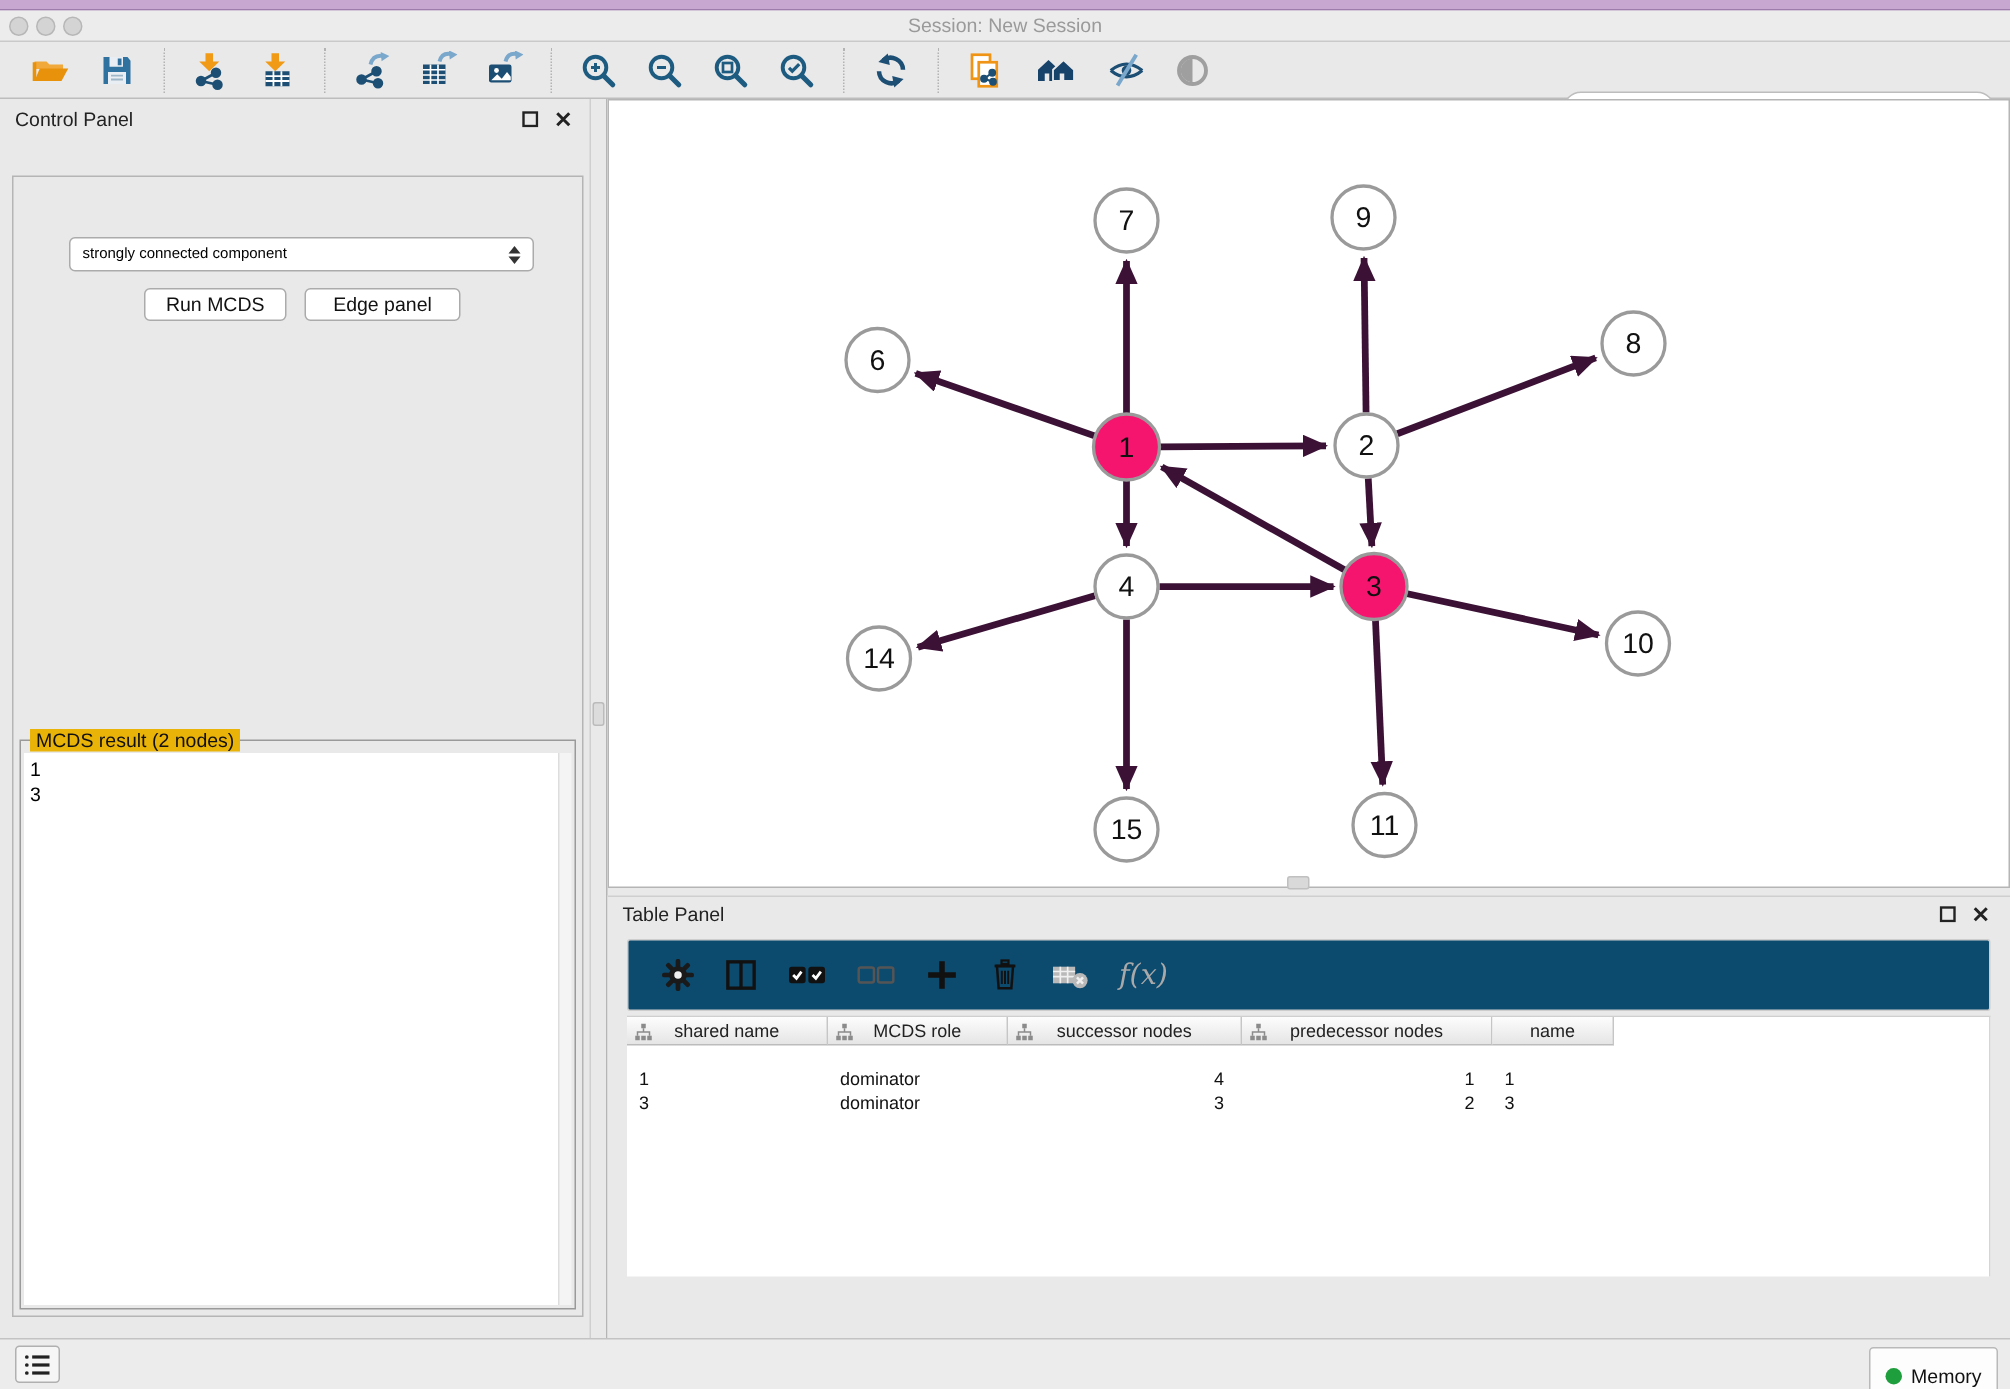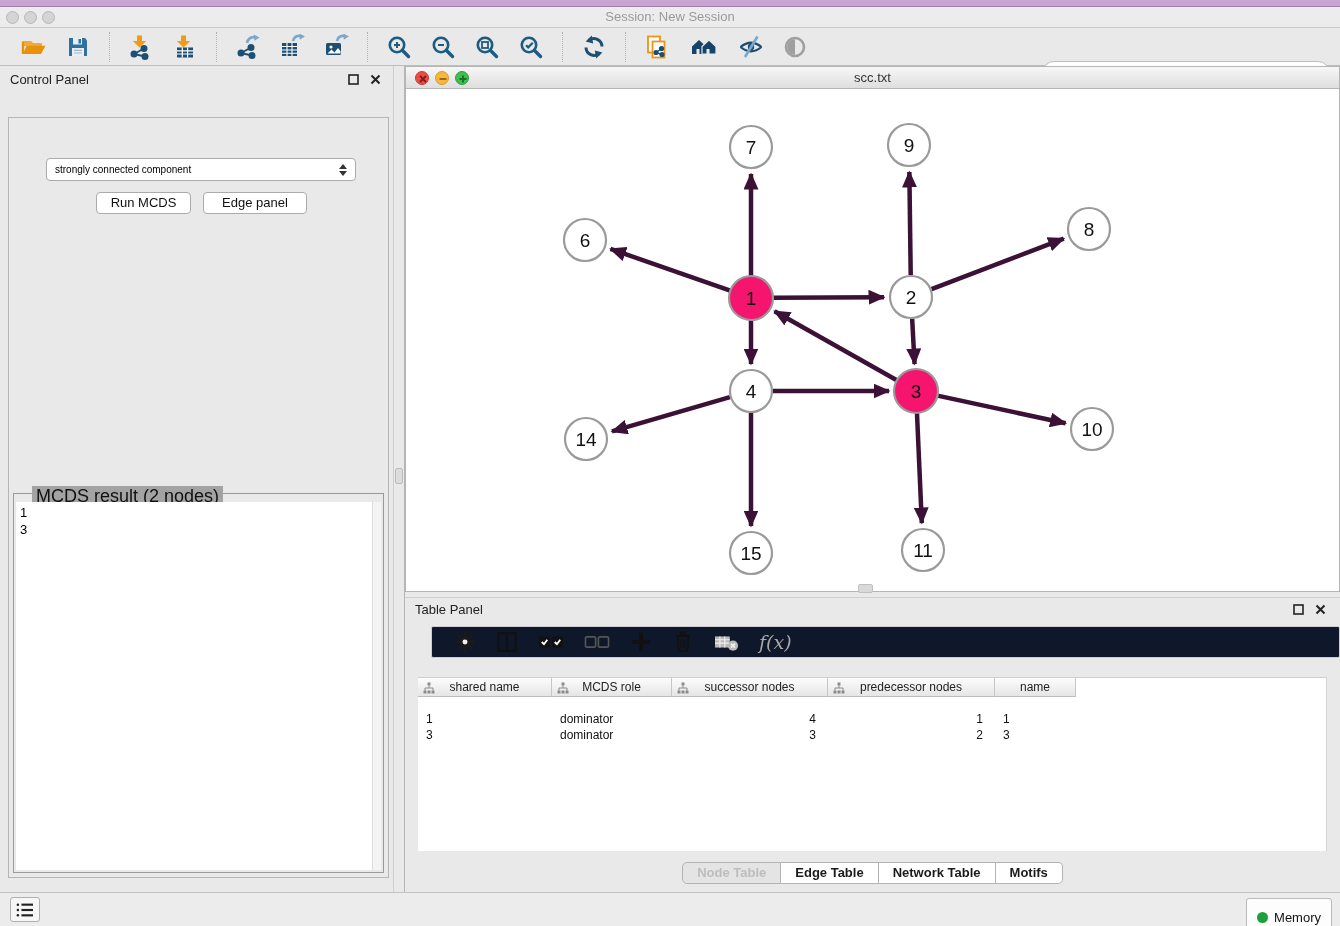--- a/index.html
+++ b/index.html
@@ -40,42 +40,42 @@
   #opt-select { position:absolute; left:37px; top:40px; width:310px; height:23px; background:#fff; border:1px solid #ababab;
     border-radius:4px; display:flex; align-items:center; padding:0 8px; font-size:10px; cursor:pointer; }
   #opt-select .val { flex:1; }
   .spin { display:flex; flex-direction:column; gap:2px; }
   .spin .up { width:0; height:0; border-left:4px solid transparent; border-right:4px solid transparent; border-bottom:5px solid #333; }
   .spin .down { width:0; height:0; border-left:4px solid transparent; border-right:4px solid transparent; border-top:5px solid #333; }
   .cp-btn { position:absolute; top:74px; height:22px; background:#fff; border:1px solid #ababab; border-radius:4px;
     font-size:13px; color:#111; text-align:center; line-height:20px; cursor:pointer; }
 
   #result-group { position:absolute; left:4px; top:375px; width:371px; height:380px; border:1px solid #9a9a9a; }
-  #result-title { position:absolute; left:18px; top:-8px; background:#a3a3a3; padding:0 4px; font-size:18px; color:#111; }
+  #result-title { position:absolute; left:6px; top:-8px; background:#eab308; padding:0 4px; font-size:13px; color:#111; }
   #result-text { position:absolute; left:2px; top:8px; right:11px; bottom:2px; background:#fff; font-size:13px;
     line-height:17px; padding:2px 4px; white-space:pre; overflow:hidden; }
   #result-scroll { position:absolute; top:8px; right:2px; bottom:2px; width:9px; background:#f4f4f4; border-left:1px solid #ddd; }
 
   
   #v-splitter { left:393px; top:66px; width:12px; height:826px; background:#e9e9e9; border-left:1px solid #cfcfcf; border-right:1px solid #b5b5b5; }
   #v-handle { position:absolute; left:1px; top:402px; width:8px; height:16px; background:#dcdcdc; border:1px solid #bbb; border-radius:2px; }
   #h-handle { left:858px; top:584px; width:15px; height:9px; background:#d9d9d9; border:1px solid #c0c0c0; border-radius:2px; }
 
   
   #net-window { left:405px; top:66px; width:935px; height:526px; background:#fff; border:1px solid #b5b5b5; }
   #net-titlebar { position:absolute; left:0; top:0; width:100%; height:22px;
     background:linear-gradient(#f7f7f7,#dedede); border-bottom:1px solid #b5b5b5; }
   #net-title { width:100%; text-align:center; font-size:13px; color:#333; line-height:21px; }
   .tl { position:absolute; top:4px; width:14px; height:14px; border-radius:50%; }
   #graph { position:absolute; left:0; top:22px; }
 
   
   #table-panel { left:405px; top:597px; width:935px; height:295px; background:#e9e9e9; border-top:1px solid #cfcfcf; }
-  #tp-toolbar { position:absolute; left:13px; top:28px; width:909px; height:32px; background:#0f172a;
-    border:1px solid #cdcdcd; border-radius:2px; display:flex; align-items:center; padding-left:12px;margin-left:13px; }
+  #tp-toolbar { position:absolute; left:13px; top:28px; width:909px; height:48px; background:#0c4a6e;
+    border:1px solid #cdcdcd; border-radius:2px; display:flex; align-items:center; padding-left:12px; }
   .tp-ico { height:28px; display:flex; align-items:center; justify-content:center; margin:0 9px; cursor:pointer; }
   .tp-ico svg { height:24px; }
   .fx { font-family:"DejaVu Serif", serif; font-style:italic; font-size:19px; color:#a9a9a9; }
   #tbl { position:absolute; left:13px; top:79px; width:909px; height:174px; background:#fff;
     border-top:1px solid #cfcfcf; border-right:1px solid #d5d5d5; }
   #tbl-head { display:flex; height:33px;text-align:center; }
   .th { position:relative; height:19px; background:linear-gradient(#fdfdfd,#e5e5e5); border-right:1px solid #c6c6c6;
     border-bottom:1px solid #bcbcbc; display:flex; align-items:center; justify-content:center;
     font-size:12px; color:#222; cursor:pointer; }
   .th .hicon { position:absolute; left:5px; top:4px; }
@@ -281,35 +281,20 @@
       <div id="result-scroll"></div>
     </div>
   </div>
 </div>
 
 <div id="v-splitter" class="abs">
   <div id="v-handle"></div>
 </div>
 
 <div id="net-window" class="abs">
-  <div id="net-titlebar">
-    <span class="tl" style="left:9px;background:#ee4b44;border:1px solid #c93a34">
-      <svg width="12" height="12" viewBox="0 0 12 12" style="margin:1px">
-          <path d="M3 3l6 6M9 3l-6 6" stroke="#7e1d18" stroke-width="1.8"></path>
-        </svg></span>
-    <span class="tl" style="left:29px;background:#f6b73c;border:1px solid #d99c28">
-      <svg width="12" height="12" viewBox="0 0 12 12" style="margin:1px">
-          <path d="M2.5 6h7" stroke="#8e6413" stroke-width="1.8"></path>
-        </svg></span>
-    <span class="tl" style="left:49px;background:#3fbf4e;border:1px solid #2f9e3d">
-      <svg width="12" height="12" viewBox="0 0 12 12" style="margin:1px">
-          <path d="M6 2.5v7M2.5 6h7" stroke="#1c6b26" stroke-width="1.8"></path>
-        </svg></span>
-    <div id="net-title">scc.txt</div>
-  </div>
   <svg id="graph" width="933" height="502">
       <defs>
         <marker id="arrow" markerUnits="userSpaceOnUse" markerWidth="17" markerHeight="15" refX="15.5" refY="7.5" orient="auto">
           <path d="M0,0 L17,7.5 L0,15 z" fill="#3b1236"></path>
         </marker>
       </defs>
       <line x1="345" y1="187" x2="345" y2="85" stroke="#3b1236" stroke-width="4.5" marker-end="url(#arrow)"></line>
       <line x1="324.23121807335133" y1="201.7434376400866" x2="204.48895963725064" y2="159.90578107807553" stroke="#3b1236" stroke-width="4.5" marker-end="url(#arrow)"></line>
       <line x1="366.9995703250881" y1="208.8625026854682" x2="478.00052732830096" y2="208.16874670419813" stroke="#3b1236" stroke-width="4.5" marker-end="url(#arrow)"></line>
       <line x1="345" y1="231" x2="345" y2="275" stroke="#3b1236" stroke-width="4.5" marker-end="url(#arrow)"></line>
@@ -503,28 +488,20 @@
         <div class="tr">
           <div class="td" style="width: 134px; text-align: left; padding: 0px 0px 0px 8px;">3</div>
           <div class="td" style="width: 120px; text-align: left; padding: 0px 0px 0px 8px;">dominator</div>
           <div class="td" style="width: 156px; text-align: right; padding: 0px 12px 0px 0px;">3</div>
           <div class="td" style="width: 167px; text-align: right; padding: 0px 12px 0px 0px;">2</div>
           <div class="td" style="width: 81px; text-align: left; padding: 0px 0px 0px 8px;">3</div>
         </div>
       </div>
   </div>
 
-  <div id="tp-tabs-wrap">
-    <div class="seg-tabs" id="tp-tabs">
-        <div class="seg-tab active">Node Table</div>
-        <div class="seg-tab">Edge Table</div>
-        <div class="seg-tab">Network Table</div>
-        <div class="seg-tab">Motifs</div>
-      </div>
-  </div>
 </div>
 
 <div id="status-bar" class="abs">
   <span id="list-btn">
     <svg width="20" height="16" viewBox="0 0 22 18">
         <g fill="#222">
           <circle cx="3" cy="3" r="1.4"></circle>
           <rect x="7" y="1.8" width="13" height="2.4"></rect>
           <circle cx="3" cy="9" r="1.4"></circle>
           <rect x="7" y="7.8" width="13" height="2.4"></rect>

